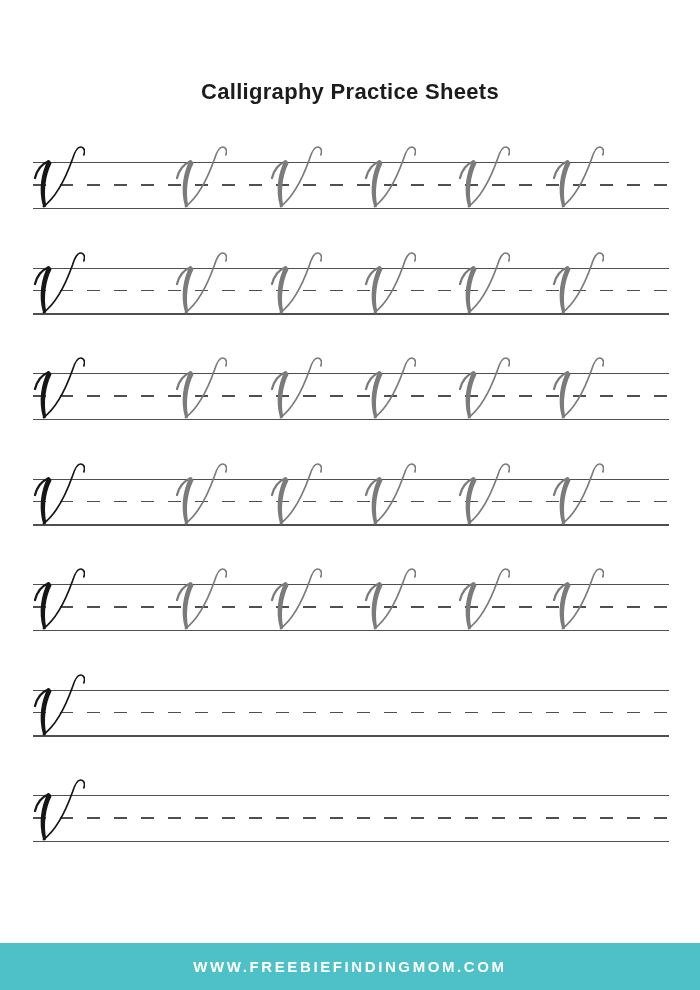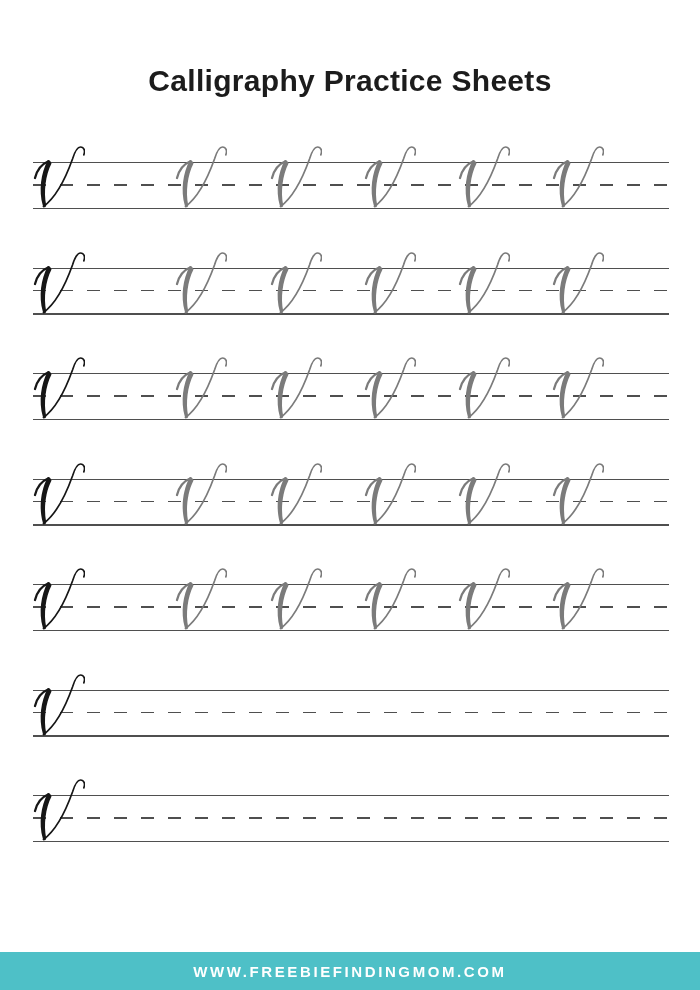--- a/index.html
+++ b/index.html
@@ -1,35 +1,35 @@
 <!DOCTYPE html>
 <html><head>
 <meta charset="utf-8">
 <style>
   html,body{margin:0;padding:0;}
   body{
     width:700px;height:990px;position:relative;background:#ffffff;
     font-family:"Liberation Sans",sans-serif;overflow:hidden;
   }
   .title{
-    position:absolute;top:44px;left:0;width:700px;text-align:center;
-    font-size:30px;font-weight:bold;letter-spacing:.3px;
+    position:absolute;top:64px;left:0;width:700px;text-align:center;
+    font-size:22px;font-weight:bold;letter-spacing:.3px;
   }
   .sheet{position:absolute;left:33px;top:162px;width:636px;}
   .row{position:relative;height:46px;margin-bottom:59.5px;}
   .guide{position:absolute;left:0;right:0;height:1.4px;}
   .guide.top{top:0;}
   .guide.bottom{bottom:-1px;}
   .mid{
     position:absolute;left:0;right:0;top:22px;height:1.8px;
     background:repeating-linear-gradient(to right,var(--line) 0 13px,transparent 13px 27px);
   }
   .glyph{position:absolute;top:-20px;width:52px;height:66px;}
   .footer{
-    position:absolute;left:0;bottom:0;width:700px;height:38px;
+    position:absolute;left:0;bottom:0;width:700px;height:47px;
     display:flex;align-items:center;justify-content:center;
   }
   .footer span{font-size:15px;font-weight:bold;letter-spacing:2.6px;}
 </style>
 </head>
 <body style="--line: #4f4f4f;">
 
 <h1 class="title" style="color: rgb(28, 28, 28);">Calligraphy Practice Sheets</h1>
 
 <div class="sheet">

